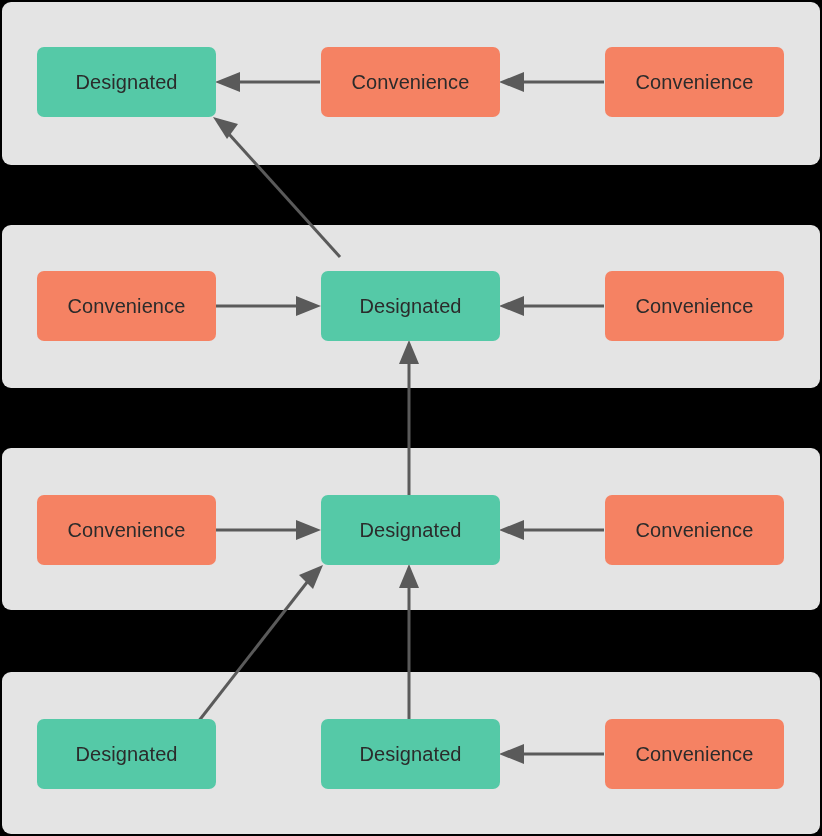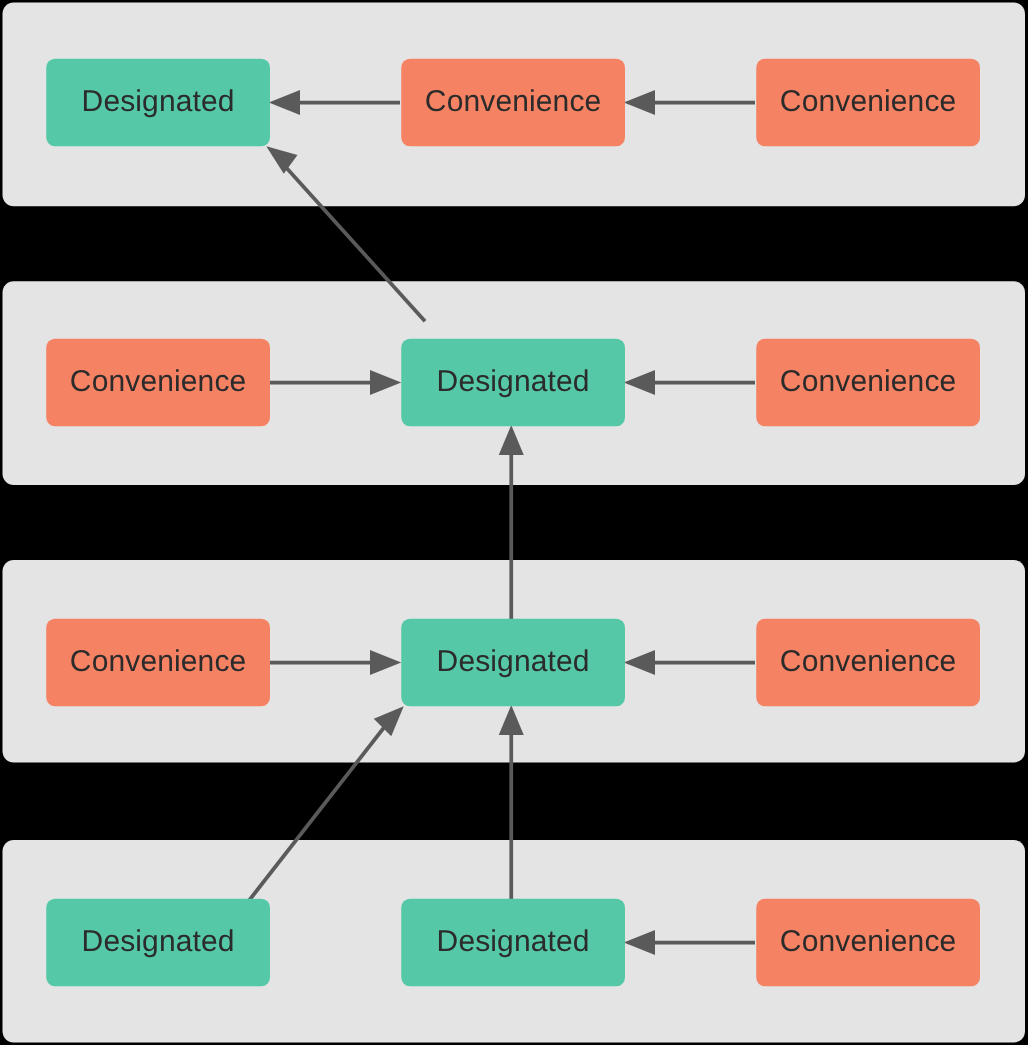--- a/index.html
+++ b/index.html
@@ -25,21 +25,21 @@
     box-sizing: border-box;
   }
   .node {
     position: absolute;
     box-sizing: border-box;
     border-radius: 7px;
     display: flex;
     align-items: center;
     justify-content: center;
     color: #2b2b2b;
-    font-size: 24px;
+    font-size: 20px;
     font-weight: 400;
     letter-spacing: 0.1px;
     line-height: 1;
     white-space: nowrap;
     user-select: none;
   }
   .node-designated { background: #55c9a7; }
   .node-convenience { background: #f58263; }
 
   #edge-layer {

